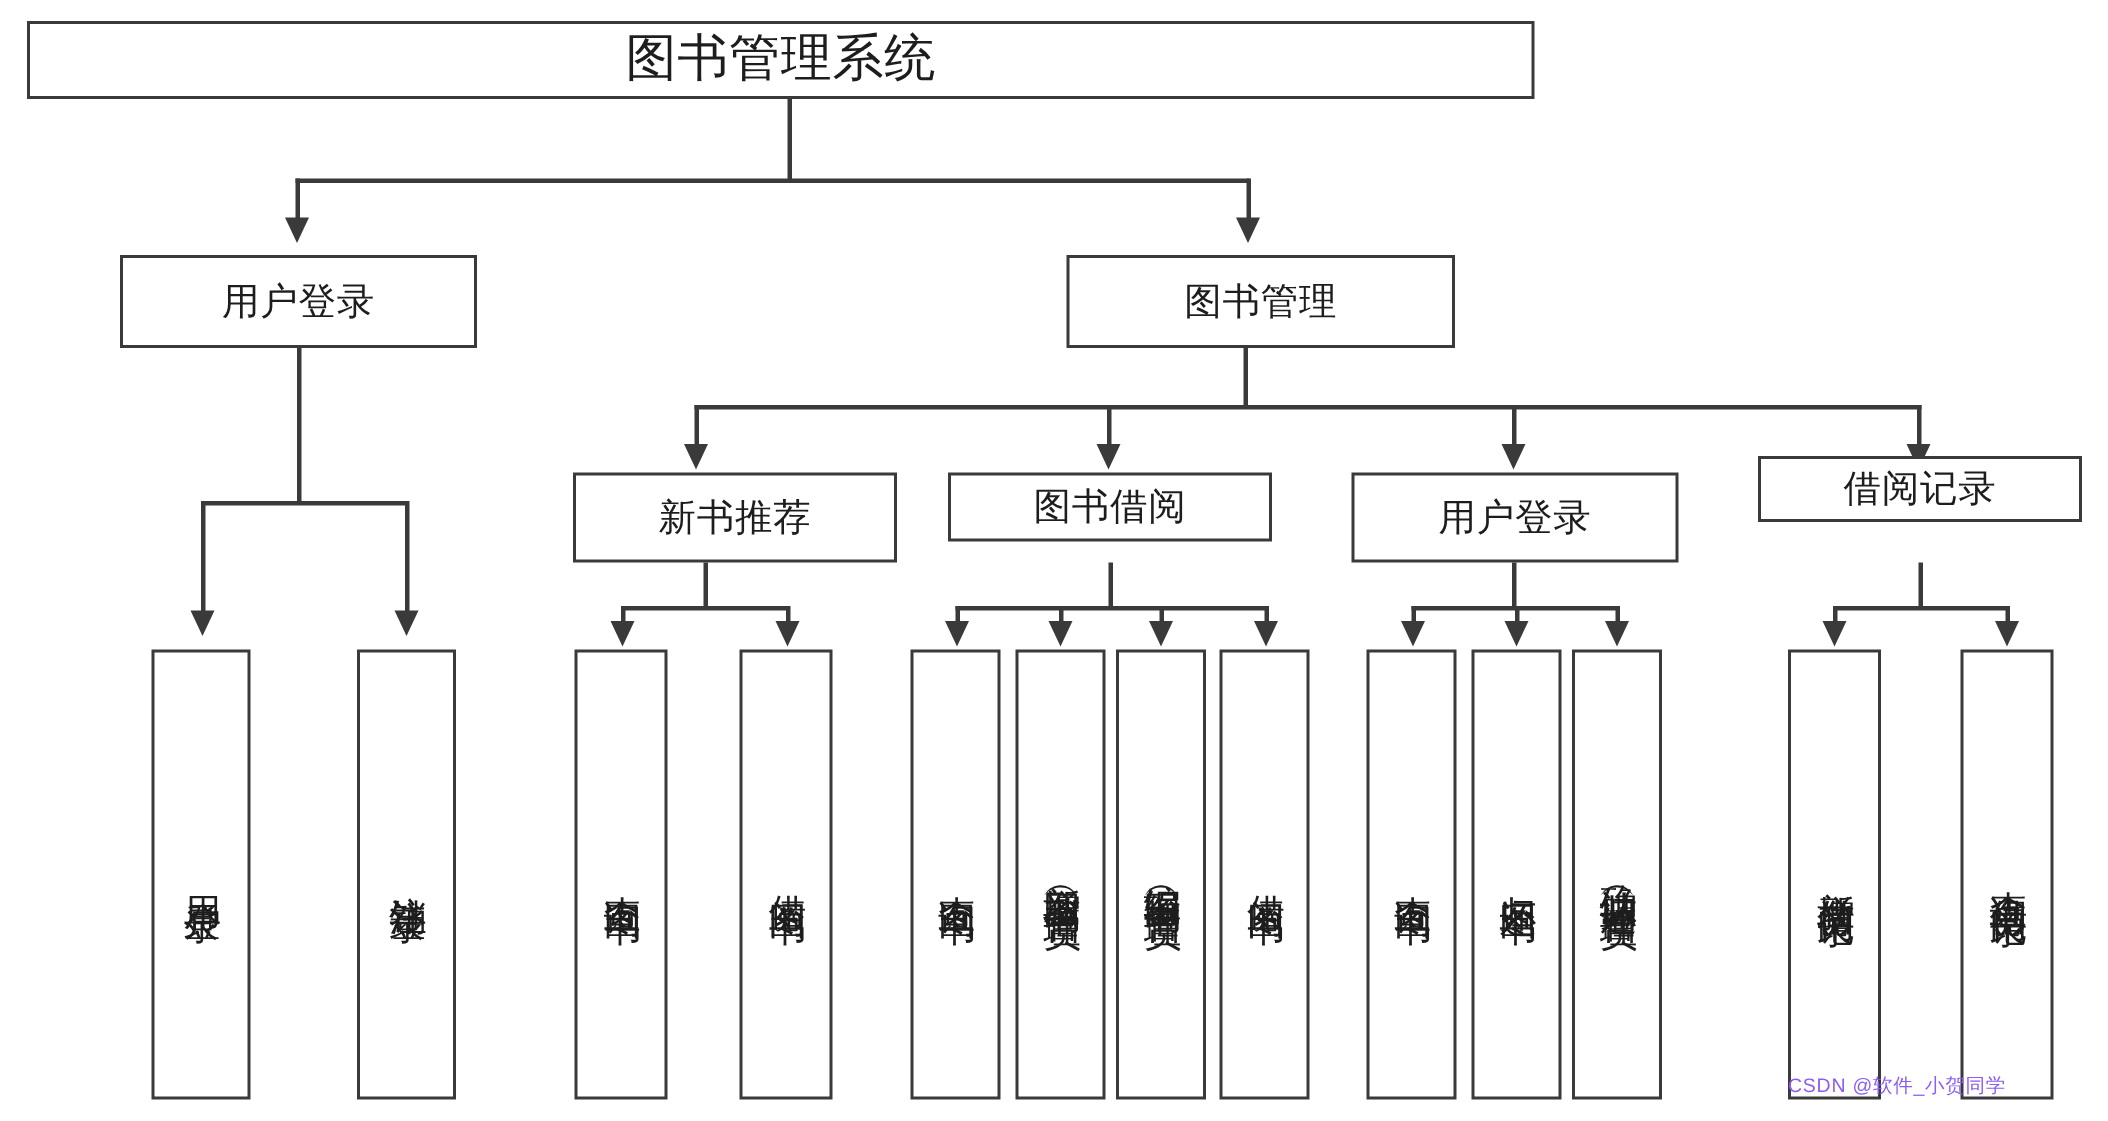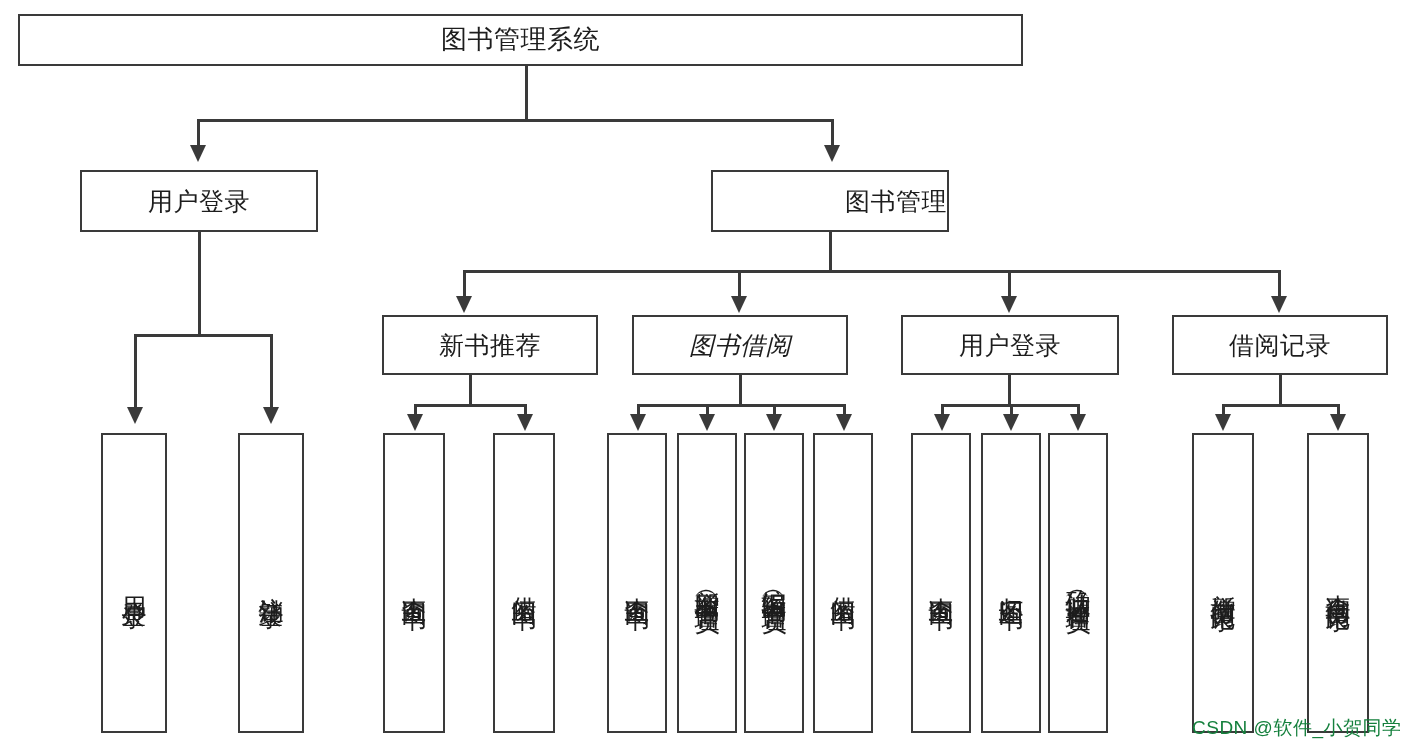--- a/index.html
+++ b/index.html
@@ -31,21 +31,21 @@
     color: #1d1d1d;
     line-height: 1.05;
     white-space: pre;
   }
   
   .node.horiz .lbl {
     font-size: 25px;
     letter-spacing: 0.5px;
   }
   .node.root .lbl {
-    font-size: 26px;
+    font-size: 34px;
   }
   
   .node.vert {
     align-items: center;
     justify-content: center;
     padding: 4px 0;
   }
   .node.vert .lbl {
     writing-mode: vertical-rl;
     text-orientation: upright;
@@ -63,22 +63,22 @@
   .arrow {
     position: absolute;
     width: 0;
     height: 0;
     border-left: 8px solid transparent;
     border-right: 8px solid transparent;
     border-top: 17px solid #3a3a3a;
   }
   .watermark {
     position: absolute;
-    color: #15803d;
-    font-size: 19px;
+    color: #8b5cf6;
+    font-size: 13px;
     white-space: nowrap;
     letter-spacing: 0.5px;
   }
 </style>
 </head>
 <body>
 
 <div id="canvas">
 
   <div class="node root horiz" style="left:18px; top:14px; width:1005px; height:52px;">
@@ -91,21 +91,21 @@
 
   <div class="edge v" style="left:197px; top:119px; width:2.5px; height:28px;"></div>
   <div class="arrow" style="left:190px; top:145px;"></div>
 
   <div class="edge v" style="left:831px; top:119px; width:2.5px; height:28px;"></div>
   <div class="arrow" style="left:824px; top:145px;"></div>
 
   <div class="node horiz" style="left:80px; top:170px; width:238px; height:62px;">
     <span class="lbl">用户登录</span>
   </div>
-  <div class="node horiz" style="left:711px; top:170px; width:238px; height:62px;justify-content:flex-end;">
+  <div class="node horiz" style="left:711px; top:170px; width:259px; height:62px;">
     <span class="lbl">图书管理</span>
   </div>
 
   <div class="edge v" style="left:198px; top:232px; width:2.5px; height:104px;"></div>
   <div class="edge h" style="left:134px; top:334px; width:138px; height:2.5px;"></div>
   <div class="edge v" style="left:134px; top:334px; width:2.5px; height:75px;"></div>
   <div class="arrow" style="left:127px; top:407px;"></div>
   <div class="edge v" style="left:270px; top:334px; width:2.5px; height:75px;"></div>
   <div class="arrow" style="left:263px; top:407px;"></div>
 
@@ -116,27 +116,27 @@
   <div class="edge v" style="left:738px; top:270px; width:2.5px; height:28px;"></div>
   <div class="arrow" style="left:731px; top:296px;"></div>
   <div class="edge v" style="left:1008px; top:270px; width:2.5px; height:28px;"></div>
   <div class="arrow" style="left:1001px; top:296px;"></div>
   <div class="edge v" style="left:1278px; top:270px; width:2.5px; height:28px;"></div>
   <div class="arrow" style="left:1271px; top:296px;"></div>
 
   <div class="node horiz" style="left:362px; top:315px; width:216px; height:60px;margin-left:20px;">
     <span class="lbl">新书推荐</span>
   </div>
-  <div class="node horiz" style="left:632px; top:315px; width:216px; height:60px;font-style:italic;">
+  <div class="node horiz" style="left:632px; top:315px; width:216px; height:46px;">
     <span class="lbl">图书借阅</span>
   </div>
   <div class="node horiz" style="left:901px; top:315px; width:218px; height:60px;">
     <span class="lbl">用户登录</span>
   </div>
-  <div class="node horiz" style="left:1172px; top:315px; width:216px; height:60px;">
+  <div class="node horiz" style="left:1172px; top:304px; width:216px; height:44px;">
     <span class="lbl">借阅记录</span>
   </div>
 
   <div class="edge v" style="left:469px; top:375px; width:2.5px; height:31px;"></div>
   <div class="edge h" style="left:414px; top:404px; width:112px; height:2.5px;"></div>
   <div class="edge v" style="left:414px; top:404px; width:2.5px; height:12px;"></div>
   <div class="arrow" style="left:407px; top:414px;"></div>
   <div class="edge v" style="left:524px; top:404px; width:2.5px; height:12px;"></div>
   <div class="arrow" style="left:517px; top:414px;"></div>
 

